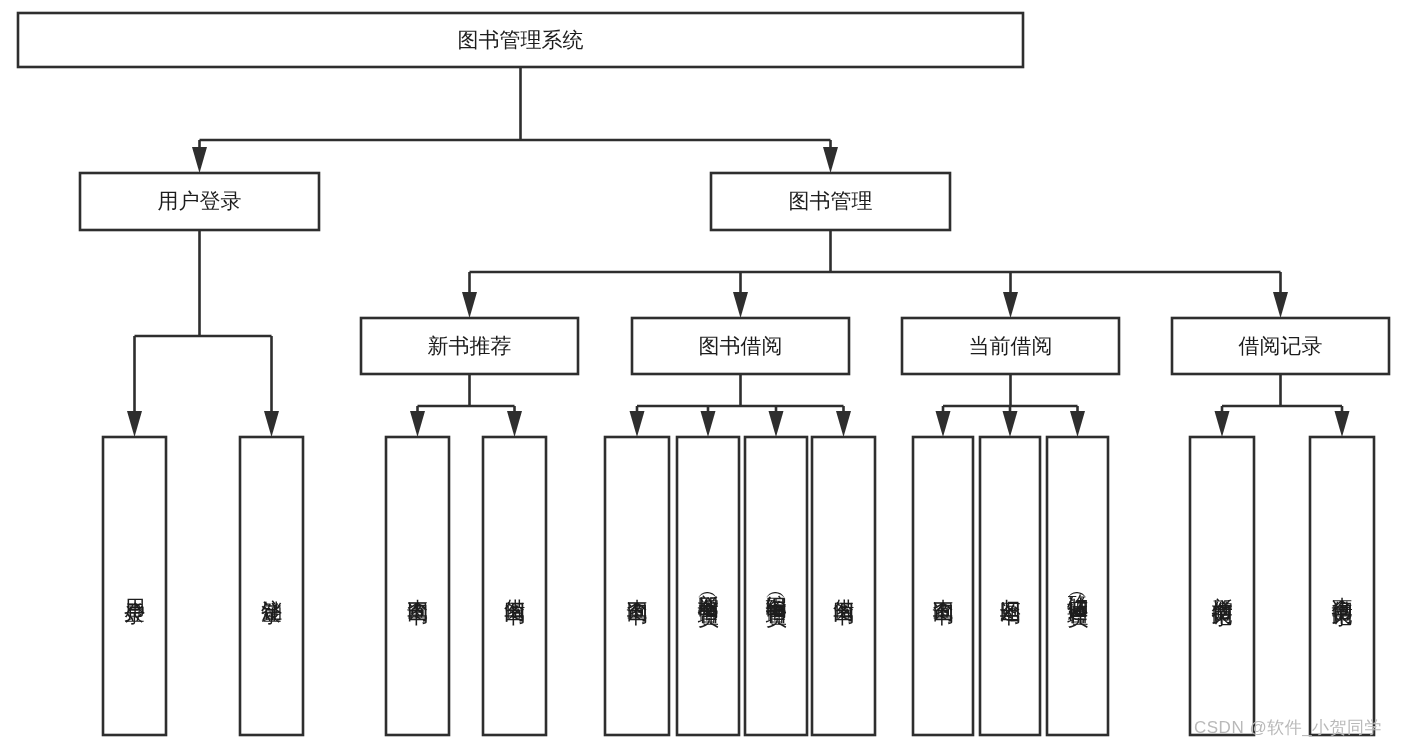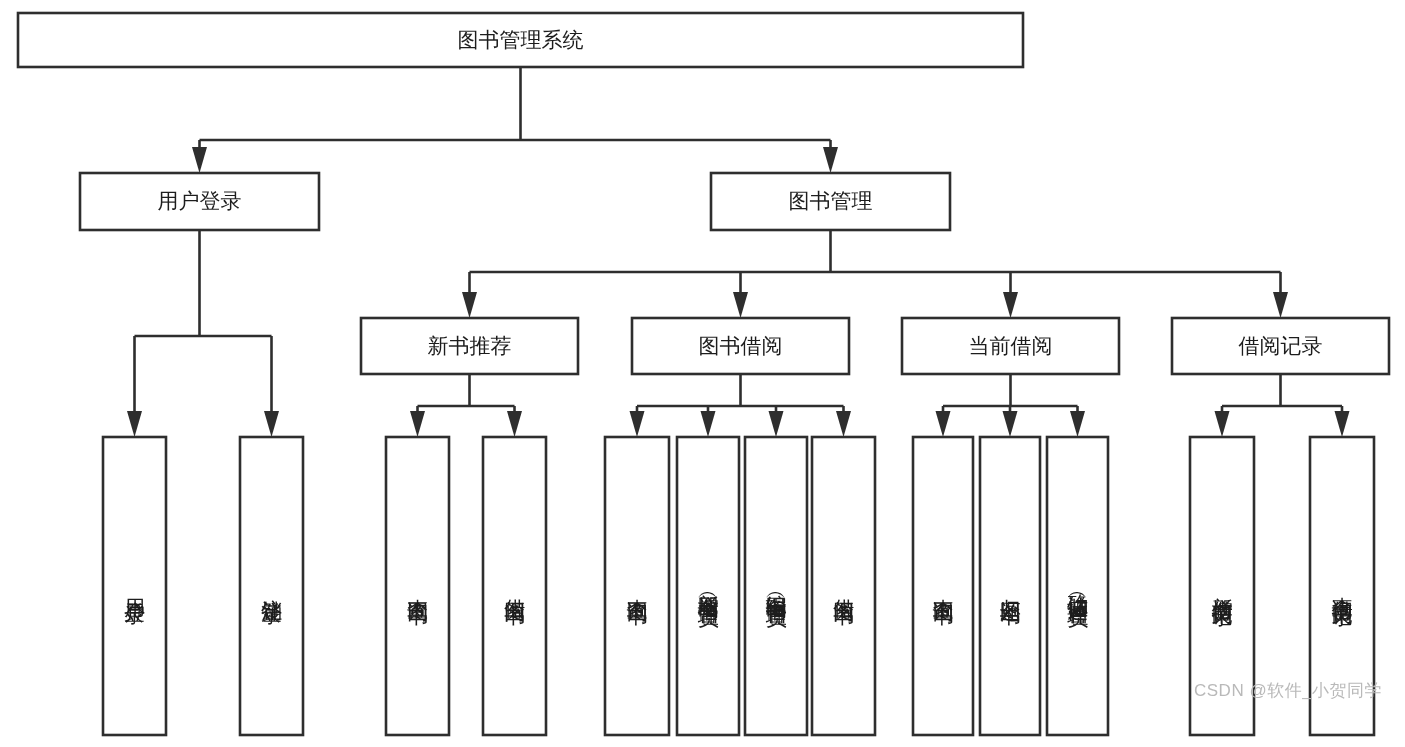--- a/index.html
+++ b/index.html
@@ -187,14 +187,14 @@
       <div class="vlabel" style="left: 637px; top: 443px; height: 286px; display: flex; align-items: center; justify-content: center;">查询图书</div>
       <div class="vlabel" style="left: 708px; top: 443px; height: 286px; display: flex; align-items: center; justify-content: center;">新增图书（管理员）</div>
       <div class="vlabel" style="left: 776px; top: 443px; height: 286px; display: flex; align-items: center; justify-content: center;">编辑图书（管理员）</div>
       <div class="vlabel" style="left: 843.5px; top: 443px; height: 286px; display: flex; align-items: center; justify-content: center;">借阅图书</div>
       <div class="vlabel" style="left: 943px; top: 443px; height: 286px; display: flex; align-items: center; justify-content: center;">查询图书</div>
       <div class="vlabel" style="left: 1010px; top: 443px; height: 286px; display: flex; align-items: center; justify-content: center;">归还图书</div>
       <div class="vlabel" style="left: 1077.5px; top: 443px; height: 286px; display: flex; align-items: center; justify-content: center;">确认归还（管理员）</div>
       <div class="vlabel" style="left: 1222px; top: 443px; height: 286px; display: flex; align-items: center; justify-content: center;">新增借阅记录</div>
       <div class="vlabel" style="left: 1342px; top: 443px; height: 286px; display: flex; align-items: center; justify-content: center;">查询借阅记录</div>
     </div>
-  <div class="watermark" id="watermark" style="left: 1194px; top: 679px;">CSDN @软件_小贺同学</div>
+  <div class="watermark" id="watermark" style="left: 1194px; top: 716px;">CSDN @软件_小贺同学</div>
 </div>
 
 </body></html>

